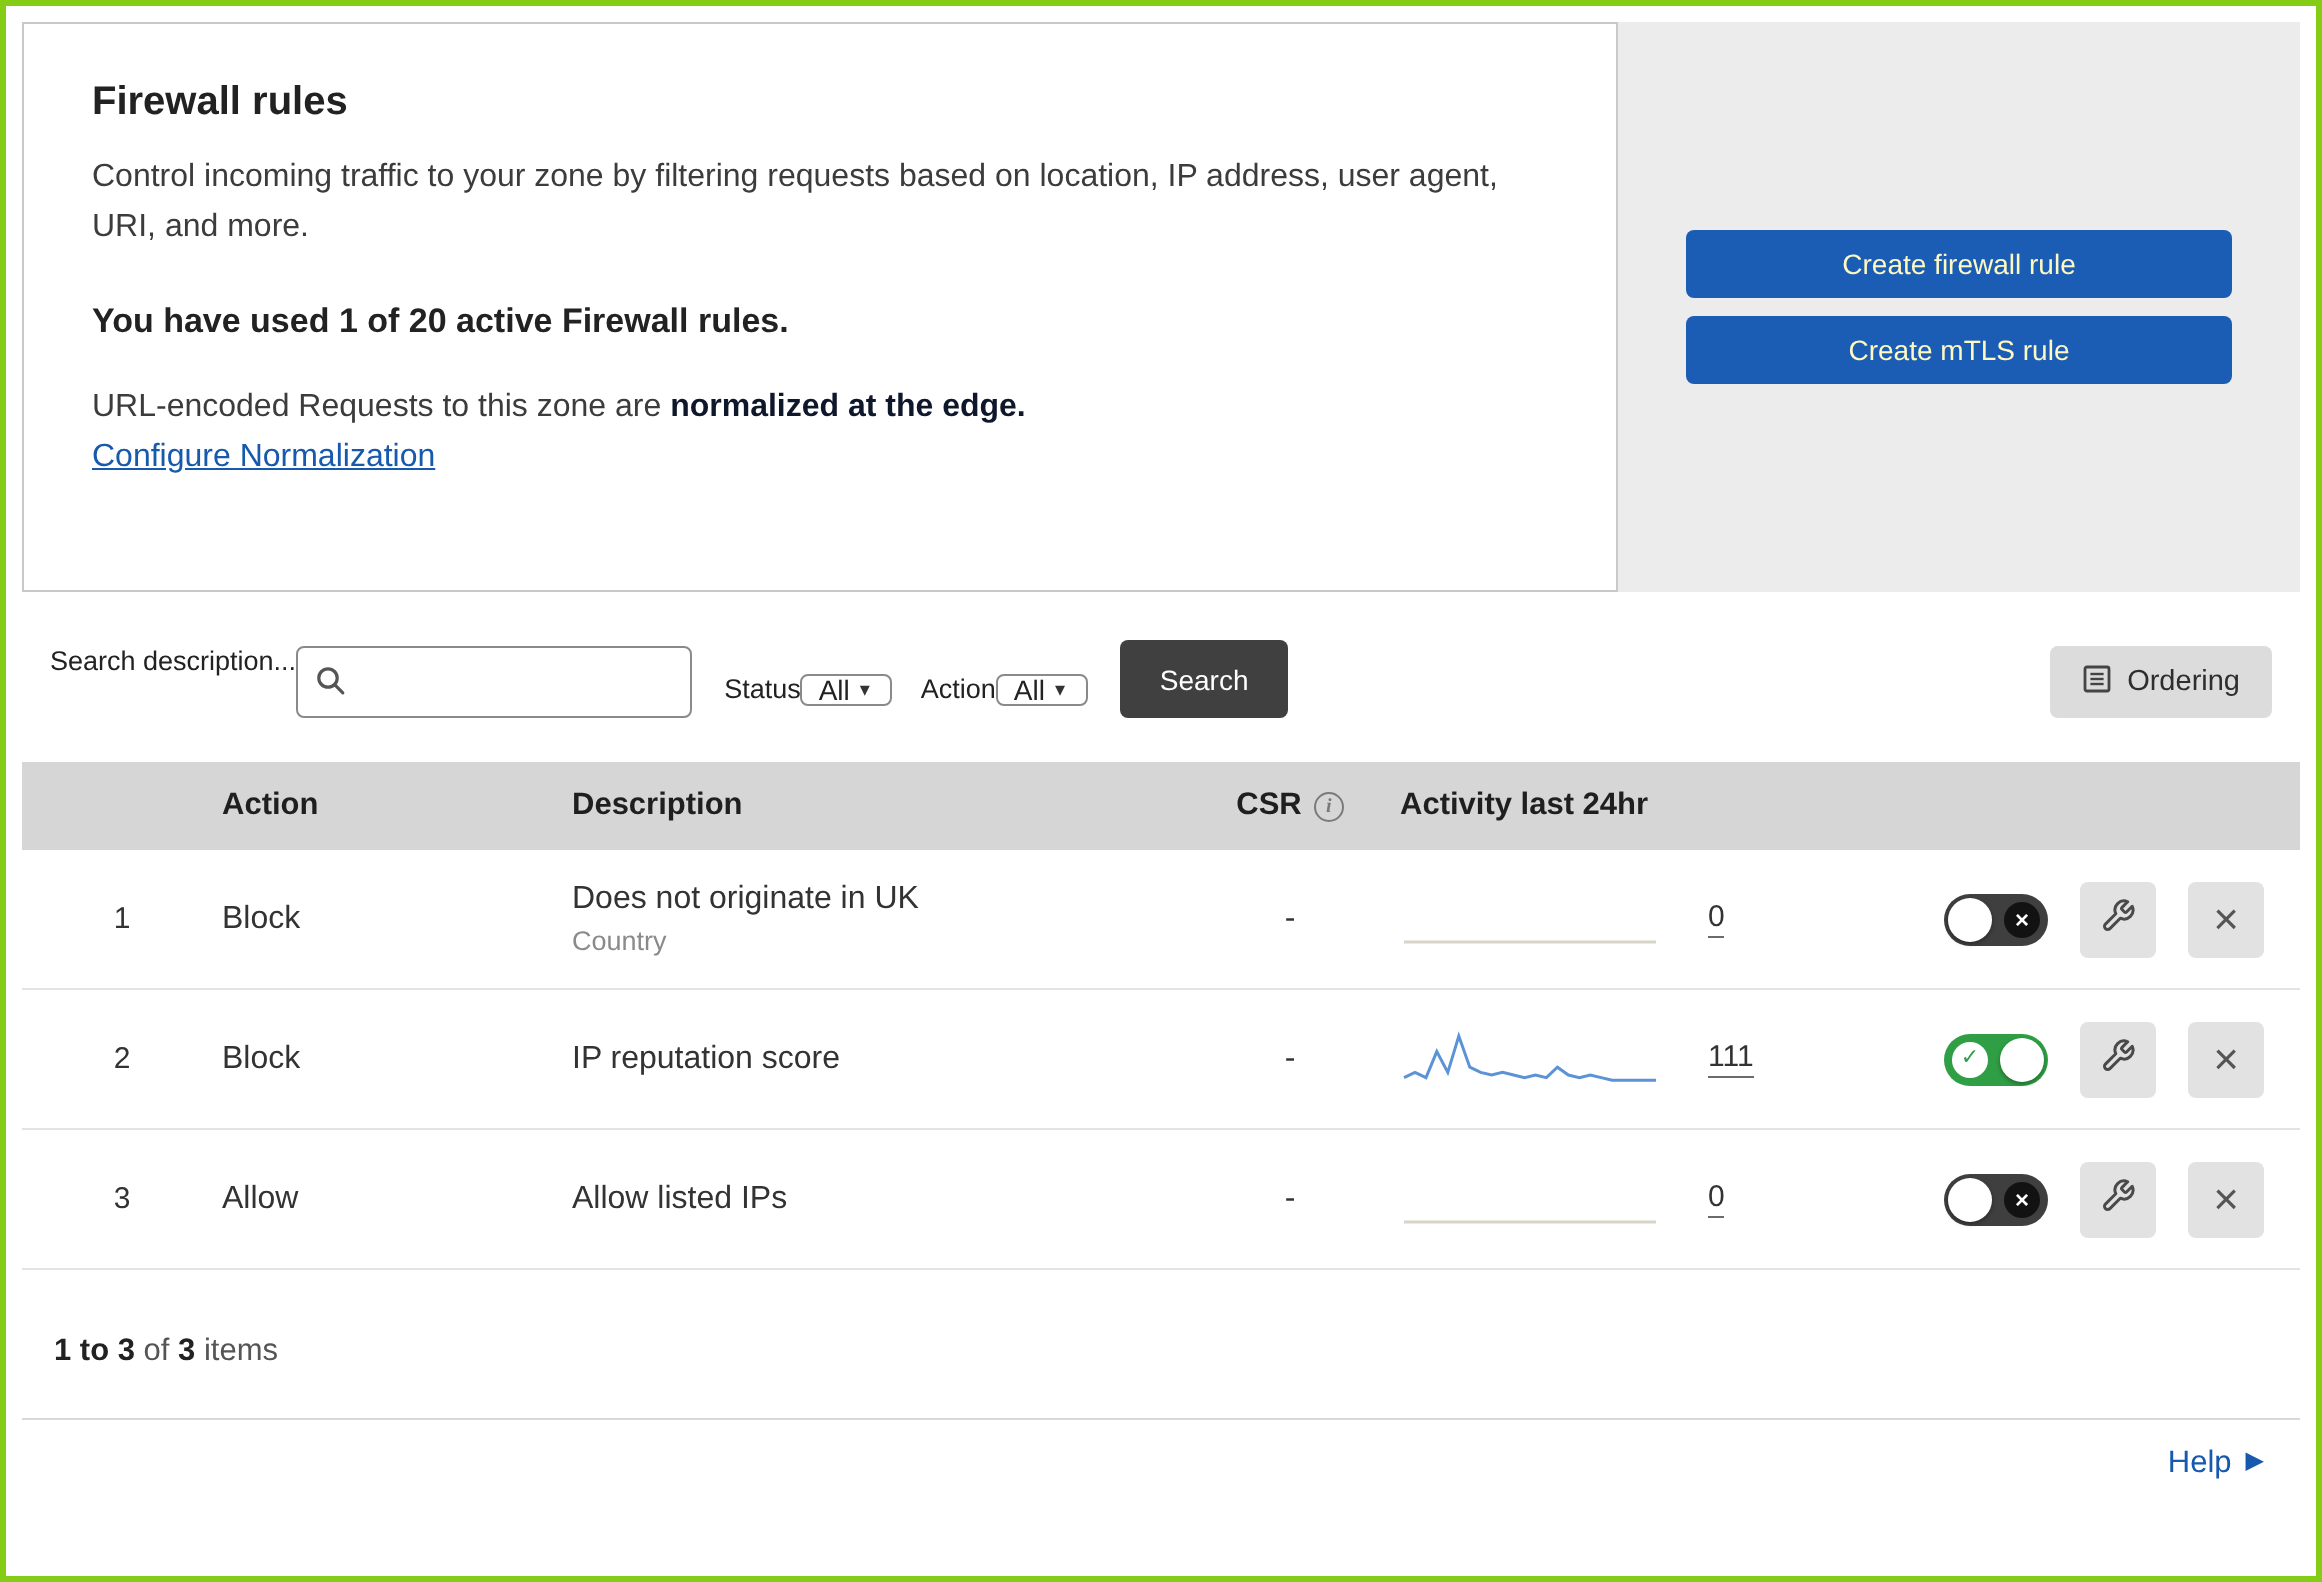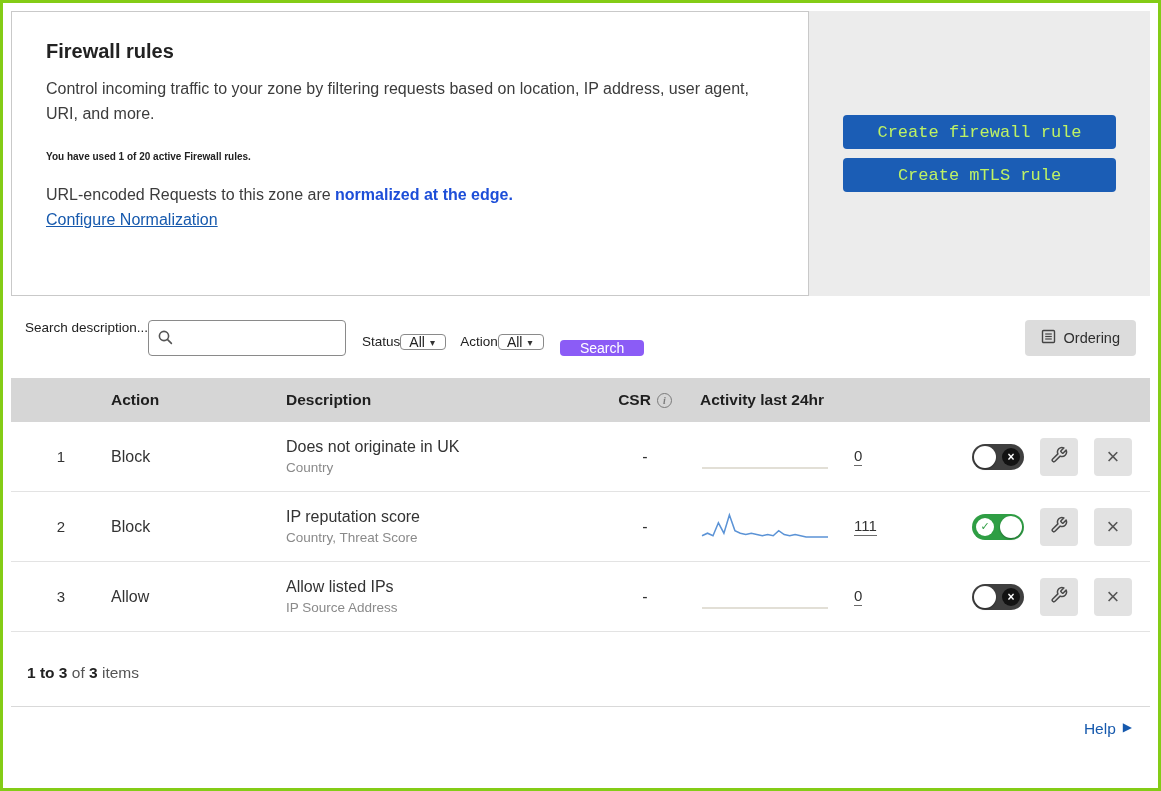--- a/index.html
+++ b/index.html
@@ -19,36 +19,36 @@
   
   .header-row { display: flex; height: 285px; }
   .intro-card {
     flex: 1;
     border: 1px solid #c9c9c9;
     background: #fff;
     padding: 28px 34px;
   }
   .intro-card h1 { font-size: 20px; font-weight: 700; color: #222; margin-bottom: 14px; }
   .intro-desc { font-size: 16px; color: #3c3c3c; line-height: 1.55; max-width: 710px; }
-  .usage-line { font-size: 10px; font-weight: 700; color: #222; margin-top: 24px; }
+  .usage-line { font-size: 17px; font-weight: 700; color: #222; margin-top: 24px; }
   .norm-line { font-size: 16px; color: #3c3c3c; margin-top: 24px; }
-  .norm-line b { color: #1d4ed8; }
+  .norm-line b { color: #0f172a; }
   .norm-link {
     display: inline-block; margin-top: 7px;
     font-size: 16px; color: #1659ad; text-decoration: underline; cursor: pointer;
   }
   .cta-panel {
     width: 341px; background: #ececec;
     display: flex; flex-direction: column; justify-content: center;
     padding: 0 34px; gap: 9px;
   }
   .btn-primary {
     display: block; width: 100%; height: 34px;
-    background: #1b5db5; color: #bef264; border: none; border-radius: 4px;
-    font-size: 17px; font-family: Liberation Mono, monospace; cursor: pointer;
+    background: #1b5db5; color: #fef9c3; border: none; border-radius: 4px;
+    font-size: 14px; font-family: Liberation Sans, sans-serif; cursor: pointer;
   }
   
   .filter-bar { display: flex; align-items: flex-end; margin-top: 24px; padding: 0 14px; }
   .f-group { display: flex; flex-direction: row; }
   .f-label { font-size: 13.5px; color: #222; margin-bottom: 7px; }
   .search-wrap { position: relative; width: 198px; }
   .search-wrap input {
     width: 100%; height: 36px;
     border: 1px solid #8a8a8a; border-radius: 4px;
     padding: 0 10px 0 32px; font-size: 14px; font-family: inherit;
@@ -57,22 +57,22 @@
   .dd {
     height: 16px; min-width: 46px;
     border: 1px solid #8a8a8a; border-radius: 4px; background: #fff;
     display: flex; align-items: center; gap: 5px; padding: 0 8px;
     font-size: 14px; color: #222; cursor: pointer;
   }
   .dd .arrow { font-size: 10px; color: #333; }
   .gap16 { margin-left: 16px; }
   .gap14 { margin-left: 14px; }
   .btn-search {
-    height: 16px; padding: 0 20px; margin-left: 16px;
-    background: #8b5cf6; color: #fff; border: none; border-radius: 4px;
+    height: 39px; padding: 0 20px; margin-left: 16px;
+    background: #404040; color: #fff; border: none; border-radius: 4px;
     font-size: 14px; font-family: inherit; cursor: pointer;
   }
   .btn-ordering {
     margin-left: auto; height: 36px; padding: 0 16px;
     background: #dcdcdc; color: #2e2e2e; border: none; border-radius: 4px;
     font-size: 14.5px; font-family: inherit; cursor: pointer;
     display: flex; align-items: center; gap: 8px; justify-content: center;
   }
   
   .table { margin-top: 22px; }
@@ -246,21 +246,20 @@
           <span class="x-glyph">×</span>
         </button>
       </div>
     </div>
 
     <div class="trow">
       <div class="c-idx">2</div>
       <div>Block</div>
       <div>
         <div class="desc-title">IP reputation score</div>
-        <div class="desc-sub">Country, Threat Score</div>
       </div>
       <div class="c-csr">-</div>
       <div class="c-activity">
         <svg class="spark" viewBox="0 0 130 36" width="130" height="36">
             <polyline points="2.0,26.8 7.5,24.2 13.0,26.8 18.4,13.8 23.9,24.2 29.4,6.0 34.9,21.6 40.3,24.2 45.8,25.5 51.3,24.2 56.8,25.5 62.3,26.8 67.7,25.5 73.2,26.8 78.7,21.6 84.2,25.5 89.7,26.8 95.1,25.5 100.6,26.8 106.1,28.1 111.6,28.1 117.0,28.1 122.5,28.1 128.0,28.1" fill="none" stroke="#5b93d6" stroke-width="1.5"></polyline>
           </svg>
         <a class="act-count">111</a>
       </div>
       <div class="c-controls">
         <div class="toggle on">
@@ -278,21 +277,20 @@
           <span class="x-glyph">×</span>
         </button>
       </div>
     </div>
 
     <div class="trow">
       <div class="c-idx">3</div>
       <div>Allow</div>
       <div>
         <div class="desc-title">Allow listed IPs</div>
-        <div class="desc-sub">IP Source Address</div>
       </div>
       <div class="c-csr">-</div>
       <div class="c-activity">
         <svg class="spark" viewBox="0 0 130 36" width="130" height="36">
             <line x1="2" x2="128" y1="29" y2="29" stroke="#d8d4c8" stroke-width="1.5"></line>
           </svg>
         <a class="act-count">0</a>
       </div>
       <div class="c-controls">
         <div class="toggle off">

